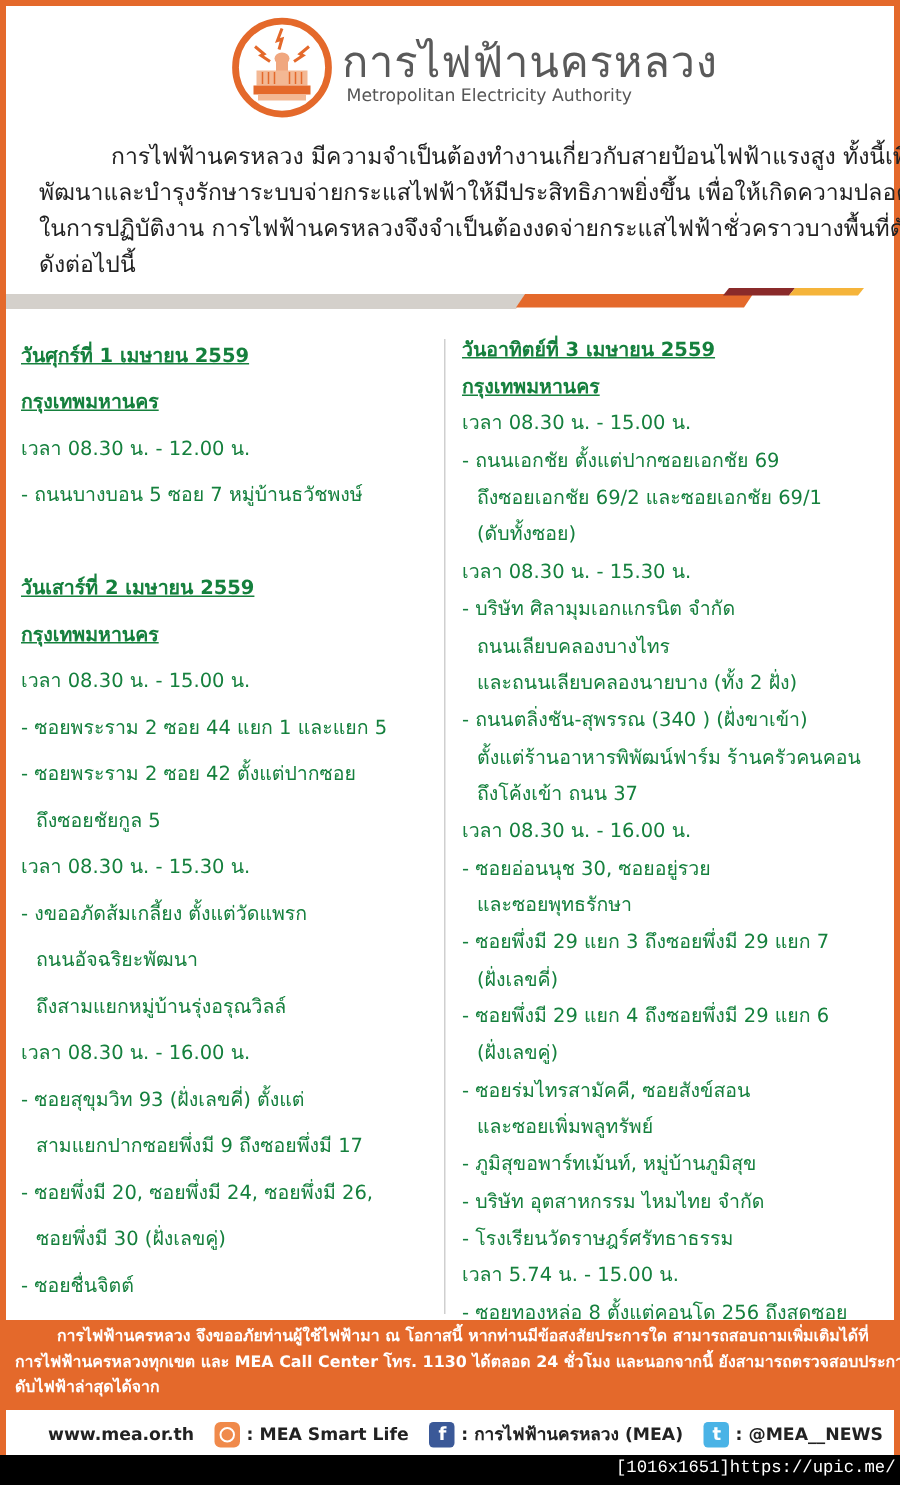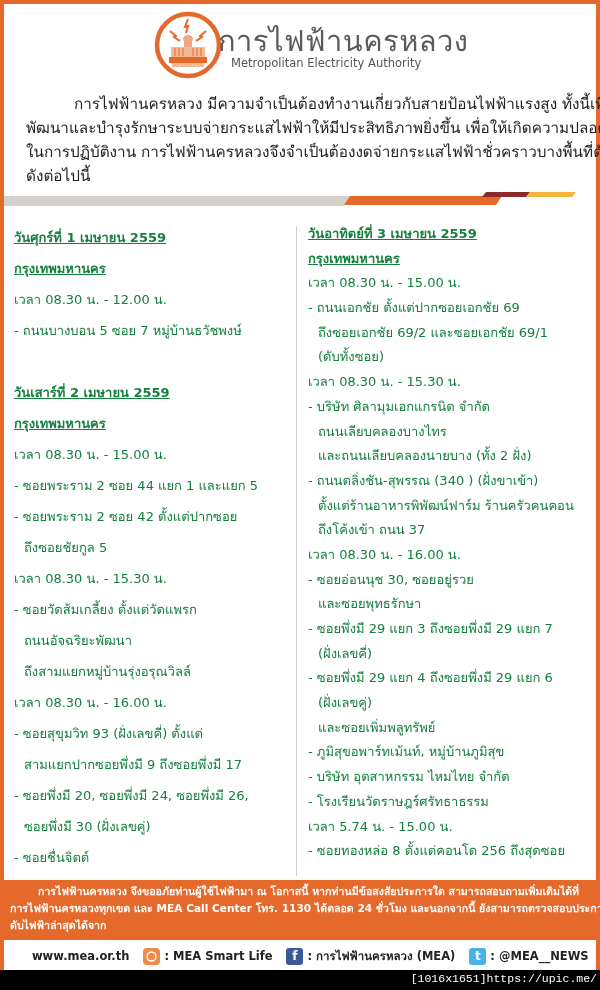--- a/index.html
+++ b/index.html
@@ -3,21 +3,21 @@
 <meta charset="utf-8">
 <style>
   html, body { margin:0; padding:0; }
   body { width:600px; height:990px; background:#000; font-family:"DejaVu Sans", sans-serif; position:relative; overflow:hidden; }
   .frame { position:absolute; left:0; top:0; width:600px; height:970px; background:#e4692b; }
   .inner { position:absolute; left:4px; top:4px; width:592px; height:962px; background:#fff; }
 
   
   .header { position:absolute; left:0; top:0; width:592px; height:82px; }
   .logo { position:absolute; left:150px; top:7px; width:68px; height:68px; }
-  .org-th { position:absolute; left:214px; top:14px; font-size:29px; color:#5a5a5a; letter-spacing:0.5px; white-space:nowrap; }
+  .org-th { position:absolute; left:224px; top:14px; font-size:29px; color:#5a5a5a; letter-spacing:0.5px; white-space:nowrap; }
   .org-en { position:absolute; left:227px; top:52px; font-size:11.5px; color:#555; white-space:nowrap; font-weight:normal; }
 
   .intro { position:absolute; left:22px; top:88px; width:556px; font-size:15.3px; line-height:24px; color:#222; }
 
   
   .divider { position:absolute; left:0; top:188px; width:592px; height:14px; }
 
   
   .col { position:absolute; top:218px; font-size:13px; color:#15803d; }
   .col-left { left:10px; width:280px; }
@@ -96,21 +96,21 @@
       <div class="line">เวลา 08.30 น. - 12.00 น.</div>
       <div class="line">- ถนนบางบอน 5 ซอย 7 หมู่บ้านธวัชพงษ์</div>
       <div class="gap"></div>
       <div class="line date">วันเสาร์ที่ 2 เมษายน 2559</div>
       <div class="line area">กรุงเทพมหานคร</div>
       <div class="line">เวลา 08.30 น. - 15.00 น.</div>
       <div class="line">- ซอยพระราม 2 ซอย 44 แยก 1 และแยก 5</div>
       <div class="line">- ซอยพระราม 2 ซอย 42 ตั้งแต่ปากซอย</div>
       <div class="line indent">ถึงซอยชัยกูล 5</div>
       <div class="line">เวลา 08.30 น. - 15.30 น.</div>
-      <div class="line">- ซอยวัดส้มเกลี้ยง ตั้งแต่วัดแพรก</div>
+      <div class="line">- งขออภัดส้มเกลี้ยง ตั้งแต่วัดแพรก</div>
       <div class="line indent">ถนนอัจฉริยะพัฒนา</div>
       <div class="line indent">ถึงสามแยกหมู่บ้านรุ่งอรุณวิลล์</div>
       <div class="line">เวลา 08.30 น. - 16.00 น.</div>
       <div class="line">- ซอยสุขุมวิท 93 (ฝั่งเลขคี่) ตั้งแต่</div>
       <div class="line indent">สามแยกปากซอยพึ่งมี 9 ถึงซอยพึ่งมี 17</div>
       <div class="line">- ซอยพึ่งมี 20, ซอยพึ่งมี 24, ซอยพึ่งมี 26,</div>
       <div class="line indent">ซอยพึ่งมี 30 (ฝั่งเลขคู่)</div>
       <div class="line">- ซอยชื่นจิตต์</div>
       <div class="line">- ซอยสุขุมวิท 97/1 แยก 1 ถึงซอยสุขุมวิท 97/1</div>
       <div class="line indent">แยก 4</div>
@@ -130,20 +130,21 @@
       <div class="line">- ถนนตลิ่งชัน-สุพรรณ (340 ) (ฝั่งขาเข้า)</div>
       <div class="line indent">ตั้งแต่ร้านอาหารพิพัฒน์ฟาร์ม ร้านครัวคนคอน</div>
       <div class="line indent">ถึงโค้งเข้า ถนน 37</div>
       <div class="line">เวลา 08.30 น. - 16.00 น.</div>
       <div class="line">- ซอยอ่อนนุช 30, ซอยอยู่รวย</div>
       <div class="line indent">และซอยพุทธรักษา</div>
       <div class="line">- ซอยพึ่งมี 29 แยก 3 ถึงซอยพึ่งมี 29 แยก 7</div>
       <div class="line indent">(ฝั่งเลขคี่)</div>
       <div class="line">- ซอยพึ่งมี 29 แยก 4 ถึงซอยพึ่งมี 29 แยก 6</div>
       <div class="line indent">(ฝั่งเลขคู่)</div>
+      <div class="line">- ซอยร่มไทรสามัคคี, ซอยสังข์สอน</div>
       <div class="line indent">และซอยเพิ่มพลูทรัพย์</div>
       <div class="line">- ภูมิสุขอพาร์ทเม้นท์, หมู่บ้านภูมิสุข</div>
       <div class="line">- บริษัท อุตสาหกรรม ไหมไทย จำกัด</div>
       <div class="line">- โรงเรียนวัดราษฎร์ศรัทธาธรรม</div>
       <div class="line">เวลา 5.74 น. - 15.00 น.</div>
       <div class="line">- ซอยทองหล่อ 8 ตั้งแต่คอนโด 256 ถึงสุดซอย</div>
     </div>
 
     <div class="notice">
       <div style="padding-left:28px;white-space:nowrap;">การไฟฟ้านครหลวง จึงขออภัยท่านผู้ใช้ไฟฟ้ามา ณ โอกาสนี้ หากท่านมีข้อสงสัยประการใด สามารถสอบถามเพิ่มเติมได้ที่</div>

